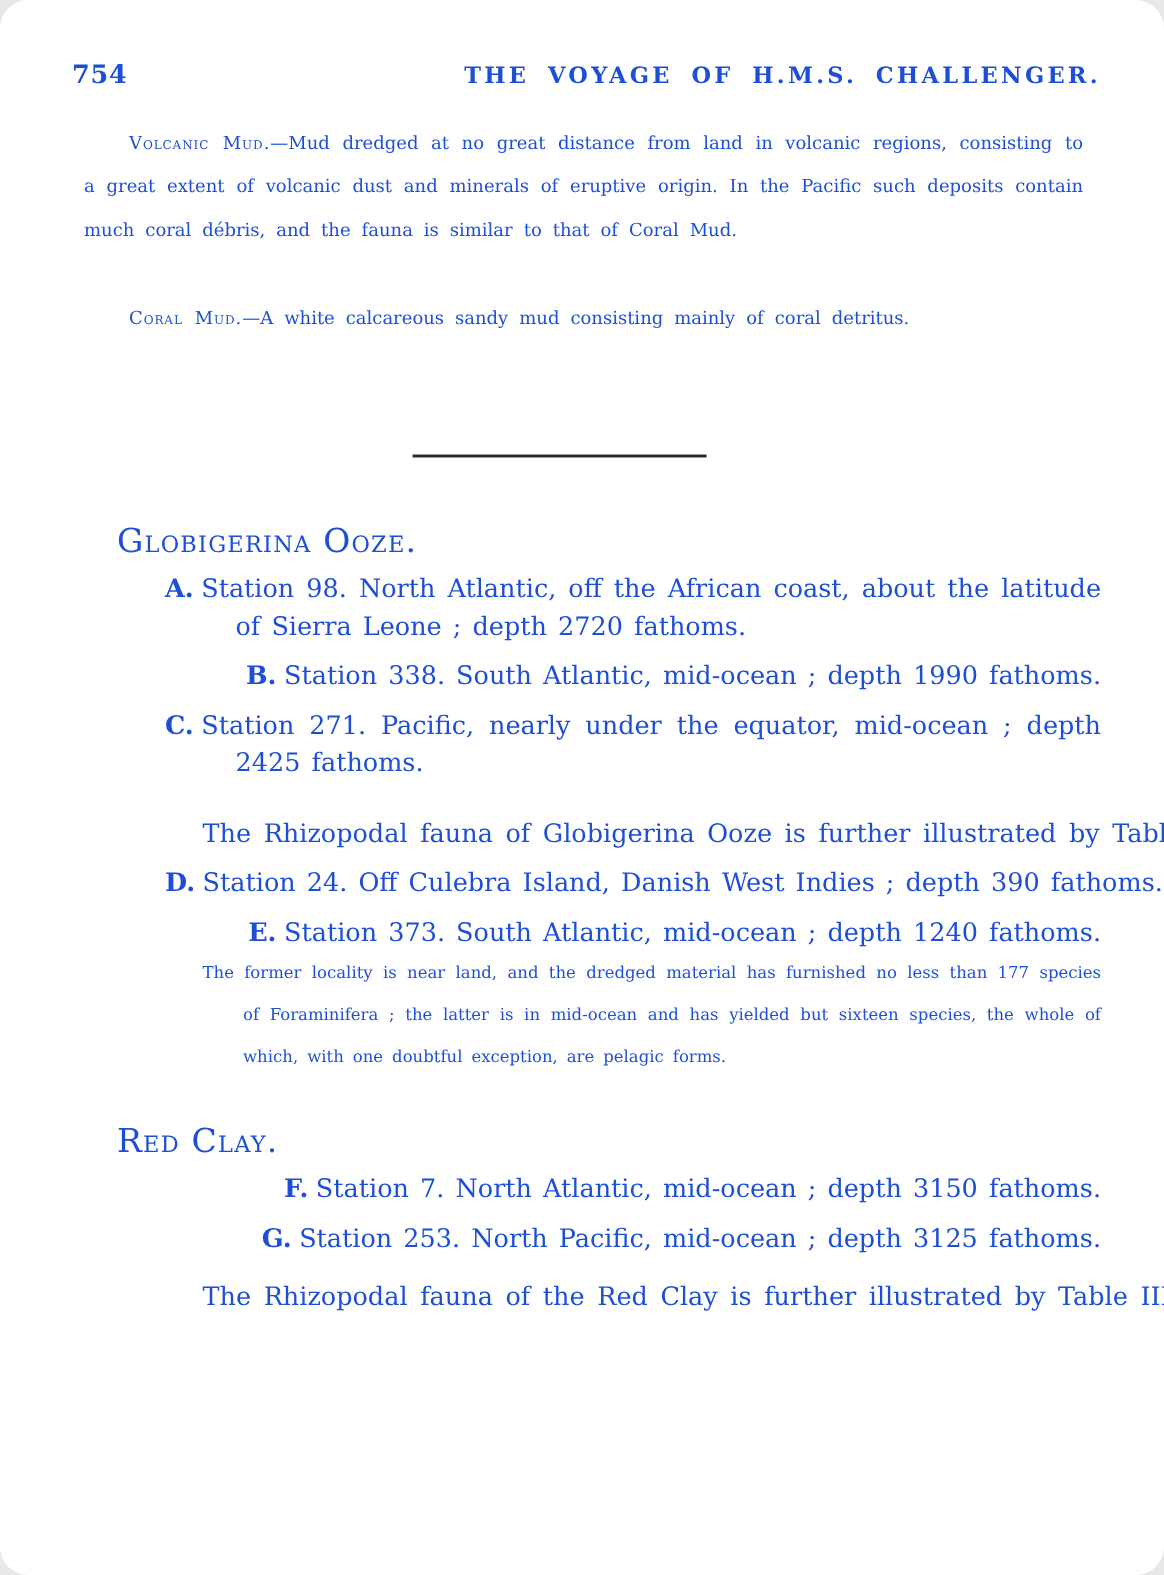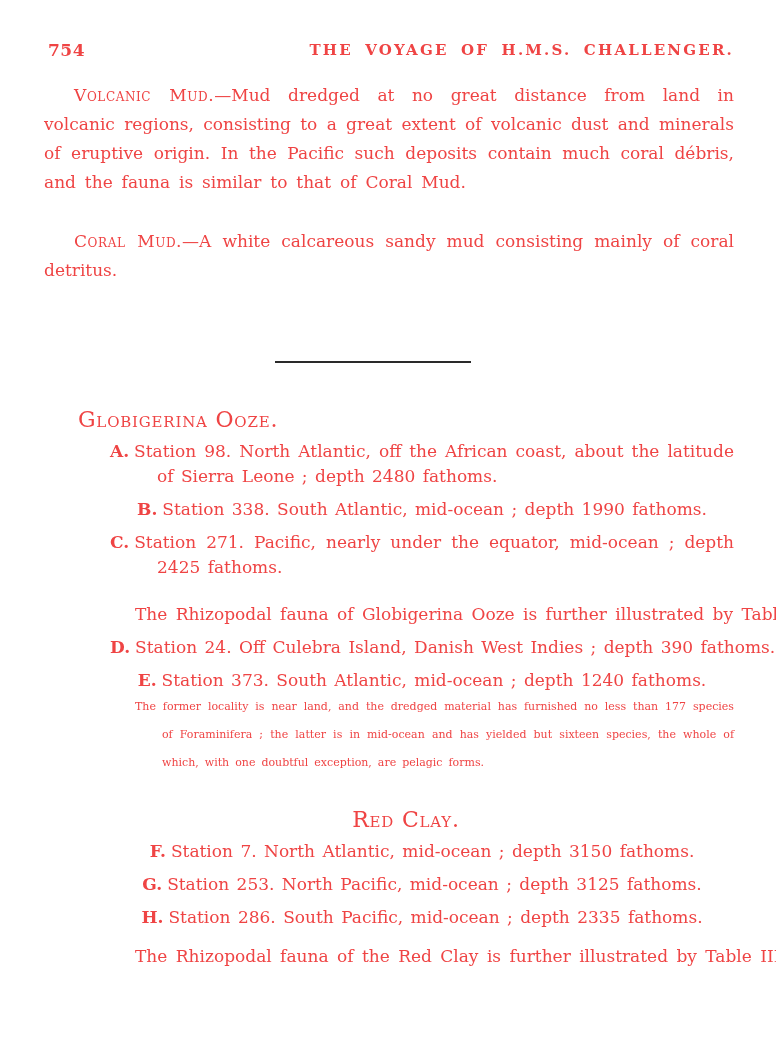--- a/index.html
+++ b/index.html
@@ -6,25 +6,26 @@
     margin: 0;
     padding: 0;
     background: #e8e8e8;
   }
   .page {
     position: relative;
     width: 776px;
     height: 1050px;
     margin: 0 auto;
     background: #ffffff;
-    color: #ef4444;
+    color: #1d4ed8;
     font-family: "DejaVu Serif", serif;
     overflow: hidden;
     box-sizing: border-box;
     padding: 40px 42px 0 44px;
+    border-radius: 19px;
   }
   
   .running-head {
     position: relative;
     height: 22px;
     margin-bottom: 0;
   }
   .page-num {
     position: absolute;
     left: 4px;
@@ -37,26 +38,26 @@
     display: block;
     text-align: right;
     font-size: 15px;
     font-weight: 700;
     letter-spacing: 2.2px;
     word-spacing: 5px;
     padding-top: 1px;
   }
   
   .para {
-    font-size: 17px;
+    font-size: 12px;
     line-height: 29px;
     text-align: justify;
     word-spacing: 3.5px;
     text-indent: 30px;
-    margin: 0;
+    margin: 12px;
   }
   .para-volcanic { margin-top: 19px; }
   .para-coral    { margin-top: 30px; }
   .smallcaps {
     font-variant: small-caps;
     letter-spacing: 0.6px;
   }
   
   .divider {
     width: 196px;
@@ -70,32 +71,32 @@
     font-variant: small-caps;
     font-size: 22px;
     letter-spacing: 0.8px;
     line-height: 22px;
     padding-left: 34px;
     margin: 0;
     font-weight: 400;
   }
   .heading-globigerina { margin-top: 46px; }
   .heading-pteropod    { margin-top: 40px; }
-  .heading-redclay     { margin-top: 32px; text-align: center; }
+  .heading-redclay     { margin-top: 32px; }
 
   .station-item {
     font-size: 17px;
     line-height: 25px;
     padding-left: 113px;
     text-indent: -47px;
     text-align: justify;
     word-spacing: 2px;
     margin: 8px 0 0 0;
   }
-  .station-item.one-line { white-space: nowrap; text-align: center; }
+  .station-item.one-line { white-space: nowrap; text-align: right; }
   .station-letter {
     font-weight: 700;
     margin-right: 5px;
   }
   .section-note {
     font-size: 17px;
     line-height: 25px;
     padding-left: 91px;
     margin: 22px 0 0 0;
     white-space: nowrap;
@@ -124,38 +125,37 @@
   </div>
 
   <p class="para para-volcanic"><span class="smallcaps">Volcanic Mud.</span><span>—Mud dredged at no great distance from land in volcanic regions, consisting to a great extent of volcanic dust and minerals of eruptive origin.  In the Pacific such deposits contain much coral débris, and the fauna is similar to that of Coral Mud.</span></p>
 
   <p class="para para-coral"><span class="smallcaps">Coral Mud.</span><span>—A white calcareous sandy mud consisting mainly of coral detritus.</span></p>
 
   <div class="divider"></div>
 
   <p class="section-heading heading-globigerina">Globigerina Ooze.</p>
 
-  <p class="station-item"><span class="station-letter">A.</span><span>Station 98.  North Atlantic, off the African coast, about the latitude of Sierra Leone ; depth 2480 fathoms.</span></p>
+  <p class="station-item"><span class="station-letter">A.</span><span>Station 98.  North Atlantic, off the African coast, about the latitude of Sierra Leone ; depth 2720 fathoms.</span></p>
 
   <p class="station-item one-line"><span class="station-letter">B.</span><span>Station 338.  South Atlantic, mid-ocean ; depth 1990 fathoms.</span></p>
 
   <p class="station-item"><span class="station-letter">C.</span><span>Station 271.  Pacific, nearly under the equator, mid-ocean ; depth 2425 fathoms.</span></p>
 
   <p class="section-note">The Rhizopodal fauna of Globigerina Ooze is further illustrated by Table II.</p>
 
 
   <p class="station-item one-line"><span class="station-letter">D.</span><span>Station 24.  Off Culebra Island, Danish West Indies ; depth 390 fathoms.</span></p>
 
   <p class="station-item one-line"><span class="station-letter">E.</span><span>Station 373.  South Atlantic, mid-ocean ; depth 1240 fathoms.</span></p>
 
   <p class="flow-note">The former locality is near land, and the dredged material has furnished no less than 177 species of Foraminifera ;  the latter is in mid-ocean and has yielded but sixteen species, the whole of which, with one doubtful exception, are pelagic forms.</p>
 
   <p class="section-heading heading-redclay">Red Clay.</p>
 
   <p class="station-item one-line"><span class="station-letter">F.</span><span>Station 7.  North Atlantic, mid-ocean ; depth 3150 fathoms.</span></p>
 
   <p class="station-item one-line"><span class="station-letter">G.</span><span>Station 253.  North Pacific, mid-ocean ; depth 3125 fathoms.</span></p>
 
-  <p class="station-item one-line"><span class="station-letter">H.</span><span>Station 286.  South Pacific, mid-ocean ; depth 2335 fathoms.</span></p>
 
   <p class="section-note redclay-note">The Rhizopodal fauna of the Red Clay is further illustrated  by  Table III.</p>
 
 </div>
 
 </body></html>

